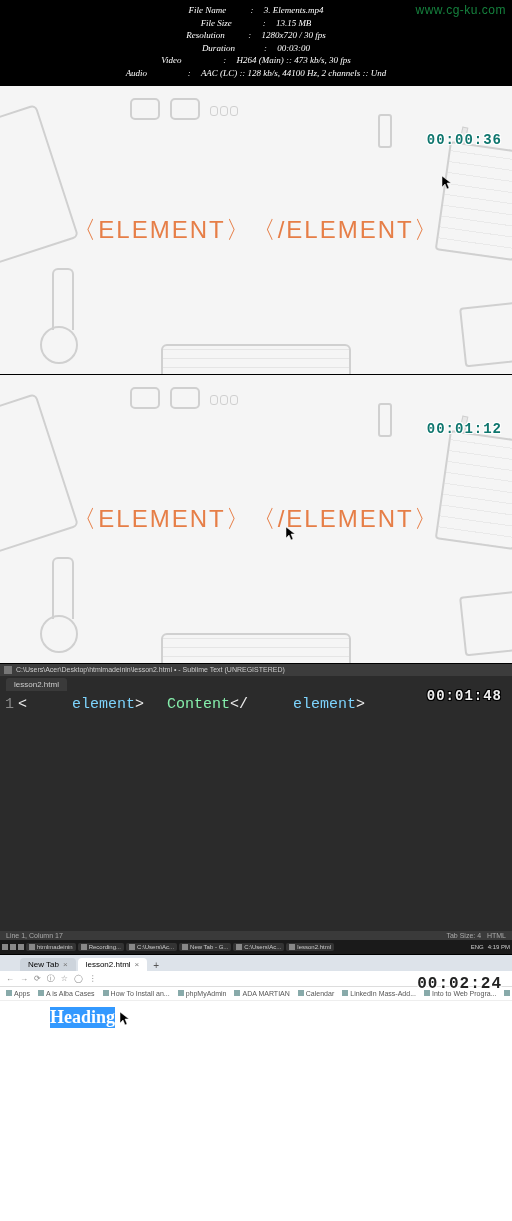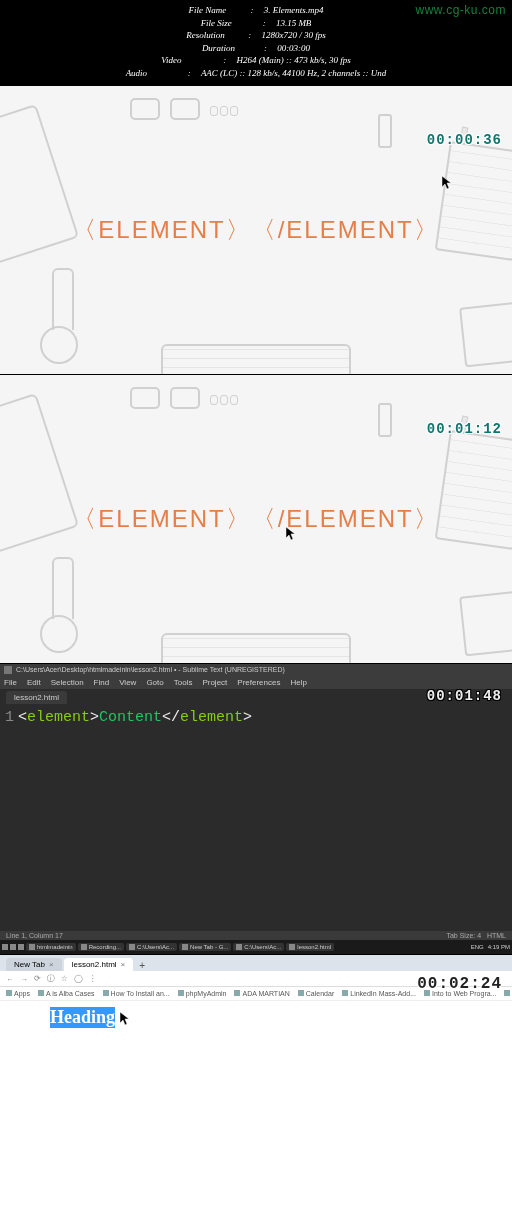--- a/index.html
+++ b/index.html
@@ -36,33 +36,33 @@
   
   .editor { position: relative; background: #2b2b2b; height: 290px; display:flex; flex-direction:column; }
   .editor .titlebar { background:#3c3c3c; color:#ccc; font-size:7px; padding:2px 4px; display:flex; align-items:center; gap:4px;}
   .editor .titlebar .icon{width:8px;height:8px;background:#777;}
   .editor .menubar { background:#3c3c3c; color:#ccc; font-size:8px; padding:2px 4px; display:flex; gap:10px;}
   .editor .tabbar { background:#2b2b2b; padding:2px 0 0 6px;}
   .editor .tabbar .tab { display:inline-block; background:#3a3a3a; color:#ccc; font-size:8px; padding:2px 8px; border-top-left-radius:3px;border-top-right-radius:3px;}
   .editor .code { flex:1; background:#2b2b2b; padding:4px 0; font-family:'Consolas','Courier New',monospace; font-size:15px; line-height:1.3; display:flex;}
   .editor .gutter { width:18px; text-align:right; color:#888; padding-right:4px;}
   .editor .codeline { color:#eee; }
-  .tok-bracket{color:#eee;} .tok-tag{color:#84cc16;} .tok-text{color:#22c55e;}
+  .tok-bracket{color:#eee;} .tok-tag{color:#7dd3fc;margin-left:45px;} .tok-text{color:#86efac;margin-left:23px;}
   .editor .statusbar { background:#3a3a3a; color:#aaa; font-size:7px; display:flex; justify-content:space-between; padding:1px 6px;}
   .editor .timestamp { position:absolute; top:24px; right:10px; font-family:'Courier New',monospace; font-size:14px; font-weight:bold; color:#eee; text-shadow:-1px -1px 0 #000,1px -1px 0 #000,-1px 1px 0 #000,1px 1px 0 #000; letter-spacing:1px;}
   
   .win-taskbar { background:#1a1a1a; height:14px; display:flex; align-items:center; gap:2px; padding:0 2px; font-size:6px; color:#ccc;}
   .win-taskbar .tb-item{display:flex;align-items:center;gap:2px;background:#333;padding:1px 3px;border-radius:2px;white-space:nowrap;}
   .win-taskbar .tb-right{margin-left:auto;display:flex;gap:4px;align-items:center;}
   .tb-icon{width:6px;height:6px;background:#888;display:inline-block;}
 
   
   .browser { position: relative; background:#fff; height:310px; display:flex; flex-direction:column; border-top:1px solid #000;}
   .browser .timestamp { position:absolute; top:20px; right:10px; font-family:'Courier New',monospace; font-size:16px; font-weight:bold; color:#222; text-shadow:-1px -1px 0 #fff,1px -1px 0 #fff,-1px 1px 0 #fff,1px 1px 0 #fff; letter-spacing:1px;}
-  .browser .tabs { background:#dde3ea; height:16px; display:flex; align-items:flex-end; padding-left:6px; gap:2px;}
+  .browser .tabs { background:#dde3ea; height:16px; display:flex; align-items:flex-end; padding-left:20px; gap:2px;}
   .browser .btab { background:#fff; font-size:8px; padding:2px 8px; border-top-left-radius:4px;border-top-right-radius:4px; display:flex; align-items:center; gap:4px;}
   .browser .btab.inactive{background:#cdd4dc;}
   .browser .btab .x{color:#777;font-size:8px;}
   .browser .newtab{font-size:10px;color:#555;padding:0 4px;}
   .browser .addr { background:#fff; border-bottom:1px solid #ddd; height:16px; display:flex; align-items:center; gap:6px; padding:0 6px; font-size:8px; color:#555;}
   .browser .addr .navicon{color:#888;}
   .browser .addr .url{flex:1; white-space:nowrap; overflow:hidden;}
   .browser .bm { background:#fff; border-bottom:1px solid #eee; height:14px; display:flex; align-items:center; gap:8px; padding:0 6px; font-size:7px; color:#555; white-space:nowrap; overflow:hidden;}
   .browser .bm .bmitem{display:flex;align-items:center;gap:2px;}
   .browser .bm .bmicon{width:6px;height:6px;background:#8aa;display:inline-block;}
@@ -123,32 +123,20 @@
       </svg>
   </div>
 </div>
 
 <div class="editor">
   <div class="timestamp">00:01:48</div>
   <div class="titlebar">
     <span class="icon"></span>
     <span>C:\Users\Acer\Desktop\htmlmadeinin\lesson2.html • - Sublime Text (UNREGISTERED)</span>
   </div>
-  <div class="menubar">
-    <span>File</span>
-    <span>Edit</span>
-    <span>Selection</span>
-    <span>Find</span>
-    <span>View</span>
-    <span>Goto</span>
-    <span>Tools</span>
-    <span>Project</span>
-    <span>Preferences</span>
-    <span>Help</span>
-  </div>
   <div class="tabbar">
     <span class="tab">lesson2.html</span>
   </div>
   <div class="code">
     <div class="gutter"><span>1</span></div>
     <div class="codeline">
       <span class="tok-bracket">&lt;</span><span class="tok-tag">element</span><span class="tok-bracket">&gt;</span><span class="tok-text">Content</span><span class="tok-bracket">&lt;/</span><span class="tok-tag">element</span><span class="tok-bracket">&gt;</span>
     </div>
   </div>
   <div class="statusbar">

